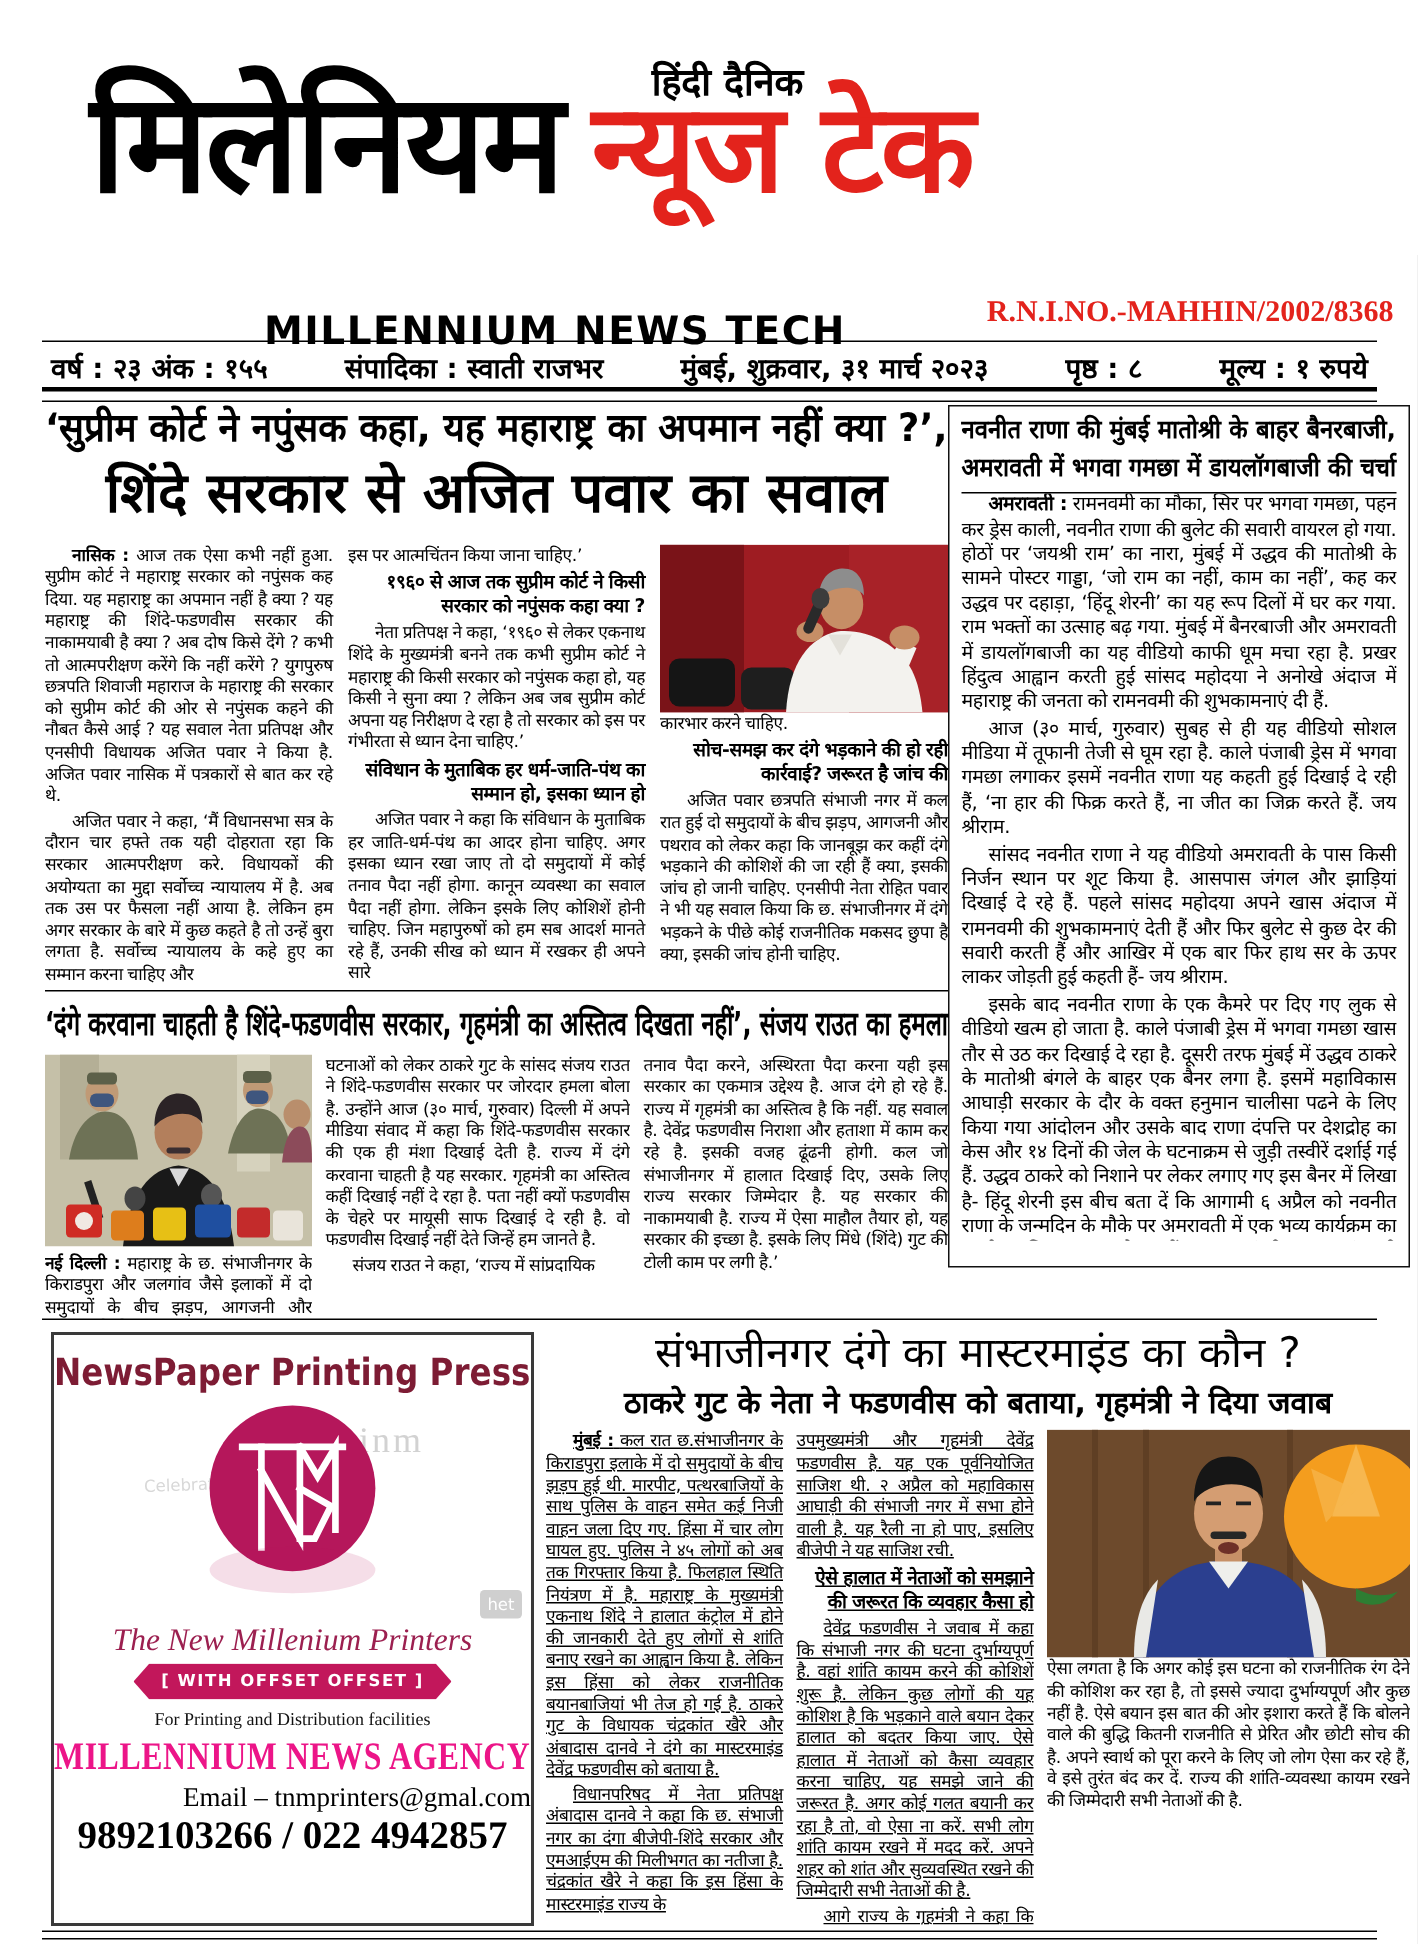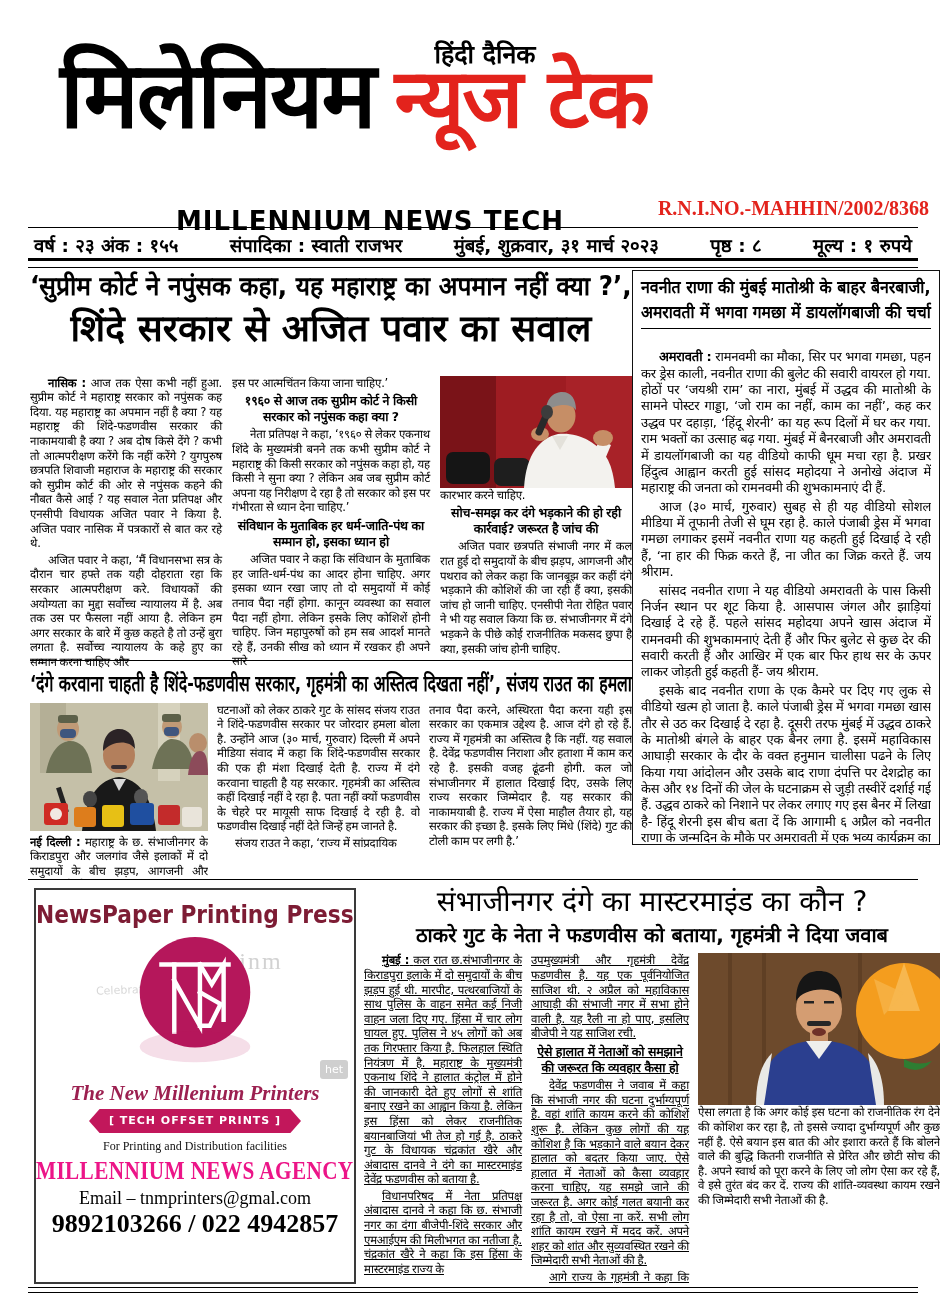--- a/index.html
+++ b/index.html
@@ -21,33 +21,33 @@
             justify-content:space-between;font-size:18.5px;font-weight:700;}
   .dateline span{white-space:nowrap;}
   .rule2{position:absolute;top:258px;left:28px;width:890px;height:6px;
          border-top:3.5px solid #000;border-bottom:1.5px solid #000;}
   
   .bodytext{font-size:11.5px;line-height:1.27;text-align:justify;
             letter-spacing:-0.2px;word-spacing:-0.5px;}
   p.para{margin:0 0 2px 0;text-indent:18px;}
   p.nopind{text-indent:0;}
   .city{font-weight:700;}
-  .subhead{font-weight:700;text-align:center;font-size:12.5px;line-height:1.25;
+  .subhead{font-weight:700;text-align:right;font-size:12.5px;line-height:1.25;
            margin:3px 0;text-indent:0;}
   
   .lead{position:absolute;left:30px;top:270px;width:602px;}
   .lead-h1a{font-size:26px;font-weight:700;line-height:1.25;text-align:center;}
   .lead-h1b{font-size:37px;font-weight:700;line-height:1.3;text-align:center;margin-top:2px;}
-  .lead-cols{margin-top:23px;display:flex;gap:10px;height:303px;overflow:hidden;}
+  .lead-cols{margin-top:10px;display:flex;gap:10px;height:303px;overflow:hidden;}
   .lcol1{width:192px;}.lcol2{width:198px;}.lcol3{width:192px;}
   .photo-frame svg{display:block;}
   
   .rana{position:absolute;left:632px;top:270px;width:308px;height:575px;
         border:1.5px solid #111;box-sizing:border-box;padding:4px 8px;}
-  .rana-h{border-bottom:1px solid #000;padding-bottom:4px;margin-bottom:20px;}
+  .rana-h{border-bottom:1px solid #000;padding-bottom:4px;margin-bottom:0;}
   .rana-h .fitline{font-size:17px;font-weight:700;line-height:1.45;text-align:center;}
   .rana-body{font-size:13px;line-height:1.26;height:498px;overflow:hidden;}
   
   .raut{position:absolute;left:30px;top:660px;width:602px;border-top:1.5px solid #000;padding-top:8px;}
   .raut-h{font-size:22px;font-weight:700;line-height:1.35;text-align:center;margin-bottom:4px;}
   .raut-row{display:flex;gap:9px;}
   .raut-photo-col{width:178px;}
   .raut-colA,.raut-colB{width:203px;height:176px;overflow:hidden;}
   .raut-photo-col .bodytext{margin-top:4px;height:44px;overflow:hidden;}
   .rule3{position:absolute;top:879px;left:28px;width:890px;border-top:1.5px solid #000;}
@@ -55,28 +55,28 @@
   .ad{position:absolute;left:34px;top:888px;width:322px;height:396px;border:2px solid #3a3a3a;
       box-sizing:border-box;overflow:hidden;text-align:center;}
   .ad-bg1{position:absolute;top:58px;left:120px;font-family:"Liberation Serif",serif;
           font-size:24px;color:#d2d2d2;letter-spacing:2px;}
   .ad-bg2{position:absolute;top:92px;left:60px;font-size:11px;color:#d8d8d8;transform:rotate(-2deg);}
   .ad-bg3{position:absolute;top:170px;right:6px;background:#cfcfcf;color:#fff;font-size:11px;
           padding:3px 5px;border-radius:3px;}
   .ad-title{position:relative;margin-top:10px;font-size:25px;font-weight:700;color:#7d1c34;}
   .ad-logo{position:relative;margin:4px auto 0;width:128px;height:148px;}
   .ad-script{position:relative;font-family:"Liberation Serif",serif;font-style:italic;
-             font-size:21px;color:#9c2050;font-weight:bold;}
+             font-size:21px;color:#9c2050;}
   .ad-ribbon{position:relative;margin:3px auto 6px;width:212px;height:24px;line-height:24px;
              background:#c2175b;color:#fff;font-size:11px;font-weight:700;letter-spacing:1px;
              clip-path:polygon(0 50%,5% 0,95% 0,100% 50%,95% 100%,5% 100%);}
   .ad-line1{position:relative;font-family:"Liberation Serif",serif;font-size:12px;color:#111;}
   .ad-agency{position:relative;font-family:"Liberation Serif",serif;font-size:26px;font-weight:700;
              color:#ec1588;letter-spacing:0.5px;margin-top:2px;}
-  .ad-email{position:relative;font-family:"Liberation Serif",serif;font-size:18px;margin-top:2px;}
+  .ad-email{position:relative;font-family:"Liberation Serif",serif;font-size:18px;margin-top:2px;text-align:right;}
   .ad-phones{position:relative;font-family:"Liberation Serif",serif;font-size:26px;font-weight:700;}
   
   .riots{position:absolute;left:364px;top:884px;width:576px;}
   .riots-h{font-size:28px;font-weight:400;line-height:1.3;text-align:center;}
   .riots-sh{font-size:20px;font-weight:700;line-height:1.3;text-align:center;margin-top:2px;}
   .riots-cols{display:flex;gap:9px;margin-top:5px;height:330px;overflow:hidden;}
   .rcol1,.rcol2{width:158px;text-decoration:underline;}
   .rcol3{width:242px;}
   .rule4{position:absolute;top:1287px;left:28px;width:890px;height:4px;
          border-top:1.5px solid #000;border-bottom:1px solid #000;}
@@ -223,21 +223,21 @@
           <path d="M43,48 L69,94 V32"></path>
           <path d="M69,32 L81,52 L93,32 V88"></path>
           <path d="M69,94 H79 L90,72 L69,60"></path>
         </g>
         <g transform="translate(0,132) scale(1,-0.28)" opacity="0.14">
           <circle cx="64" cy="60" r="56" fill="#b5175b"></circle>
         </g>
       </svg>
     </div>
     <div class="ad-script fitline">The New Millenium Printers</div>
-    <div class="ad-ribbon">[ TECH OFFSET PRINTS ]</div>
+    <div class="ad-ribbon">[ WITH OFFSET OFFSET ]</div>
     <div class="ad-line1 fitline">For Printing and Distribution facilities</div>
     <div class="ad-agency fitline" style="transform-origin: 0px 50%; transform: scaleX(0.815385);">MILLENNIUM NEWS AGENCY</div>
     <div class="ad-email fitline">Email – tnmprinters@gmal.com</div>
     <div class="ad-phones fitline">9892103266 / 022 4942857</div>
   </div>
 
   <div class="riots">
     <div class="riots-h fitline">संभाजीनगर दंगे का मास्टरमाइंड का कौन ?</div>
     <div class="riots-sh fitline">ठाकरे गुट के नेता ने फडणवीस को बताया, गृहमंत्री ने दिया जवाब</div>
     <div class="riots-cols">

